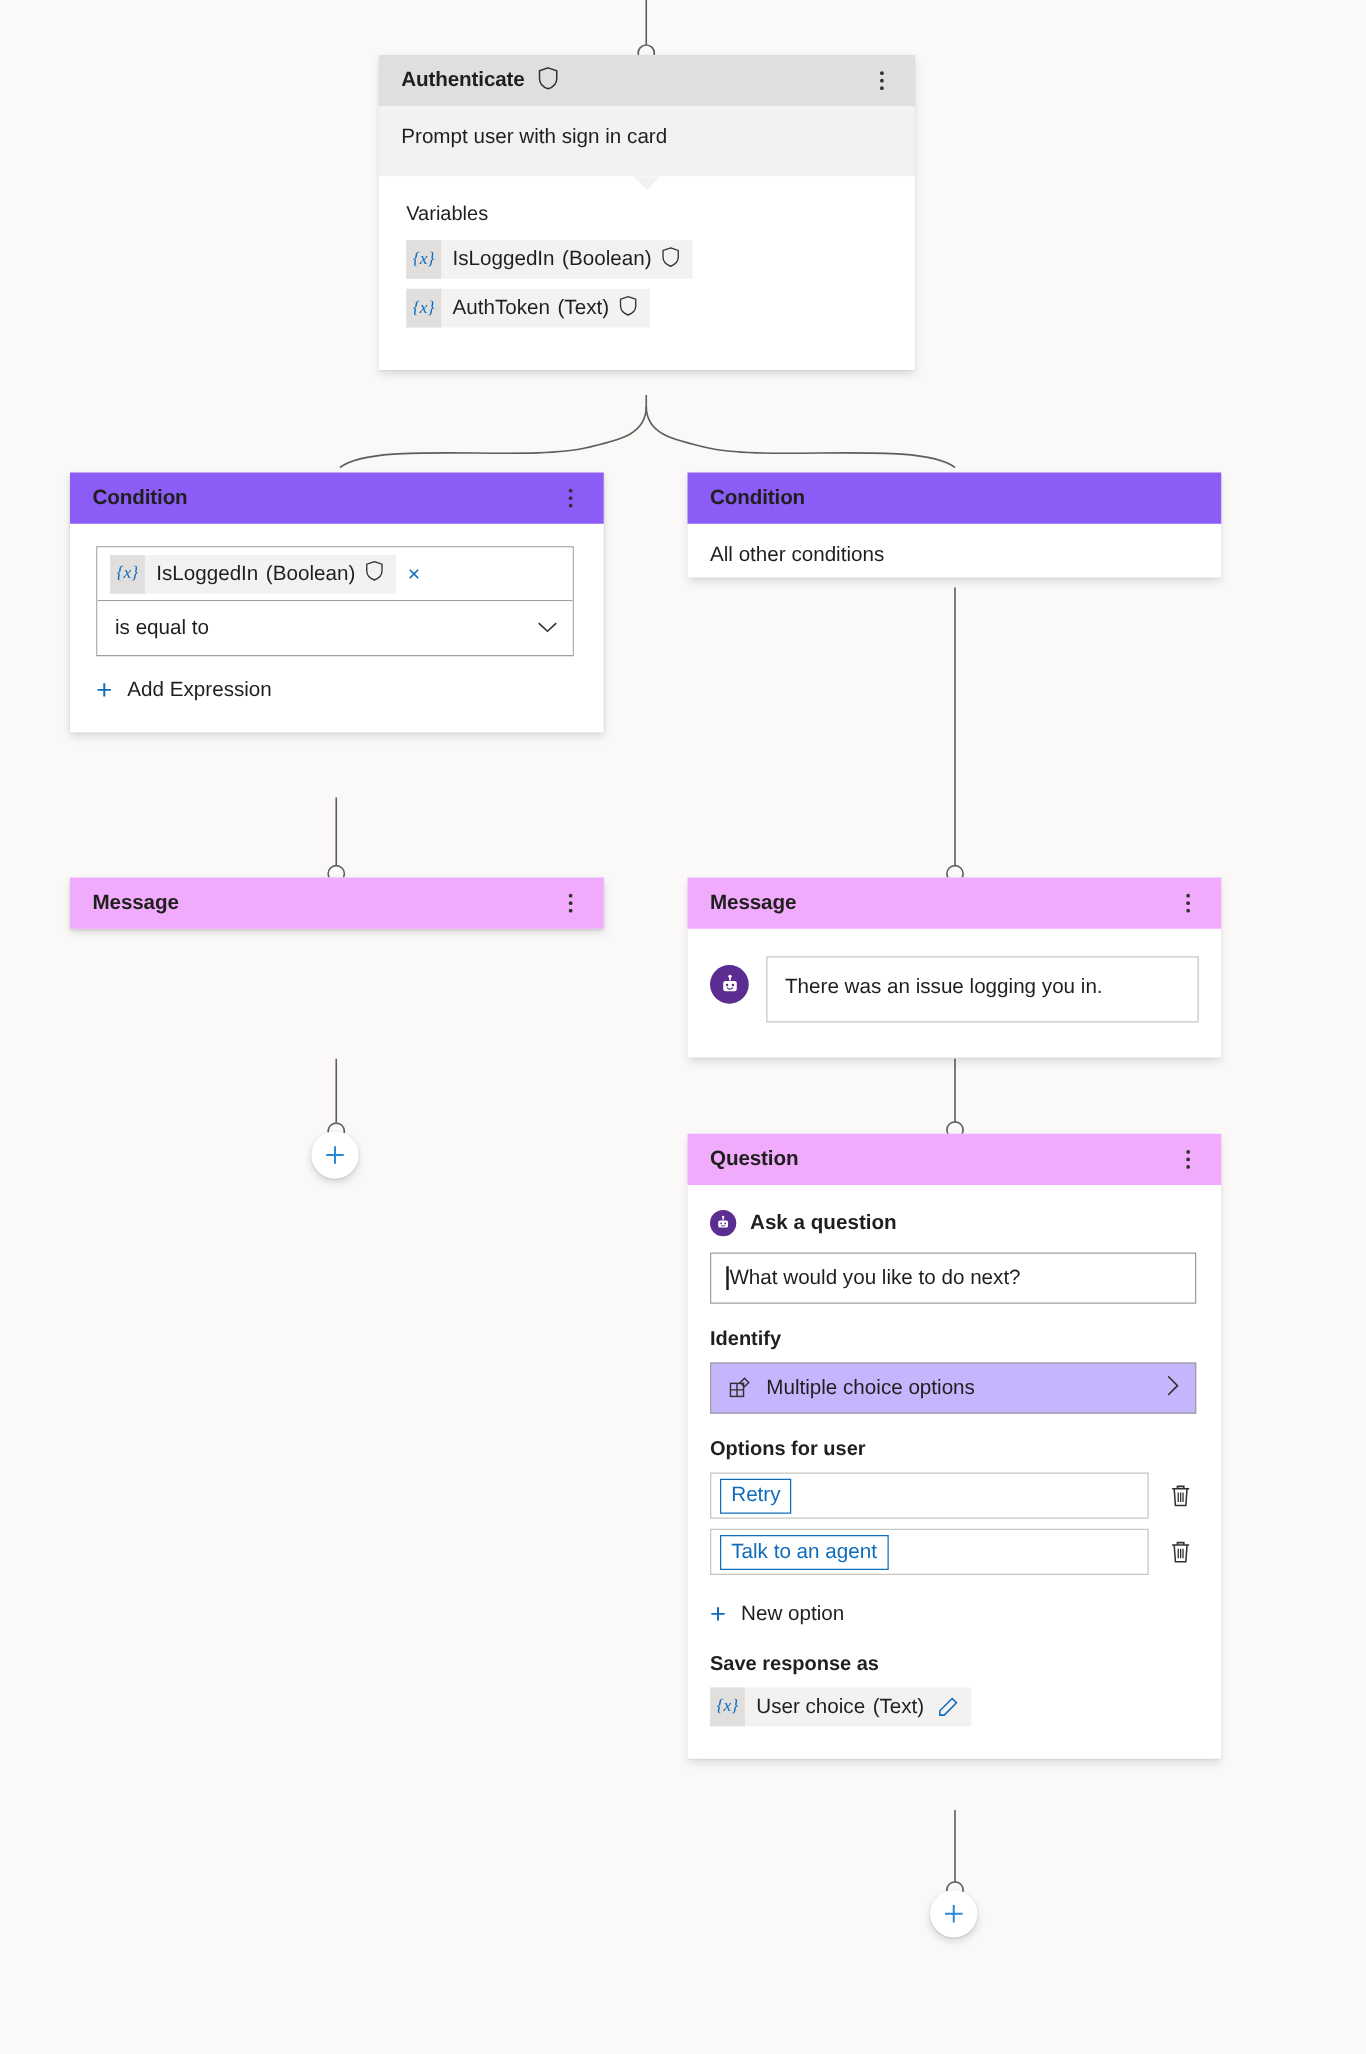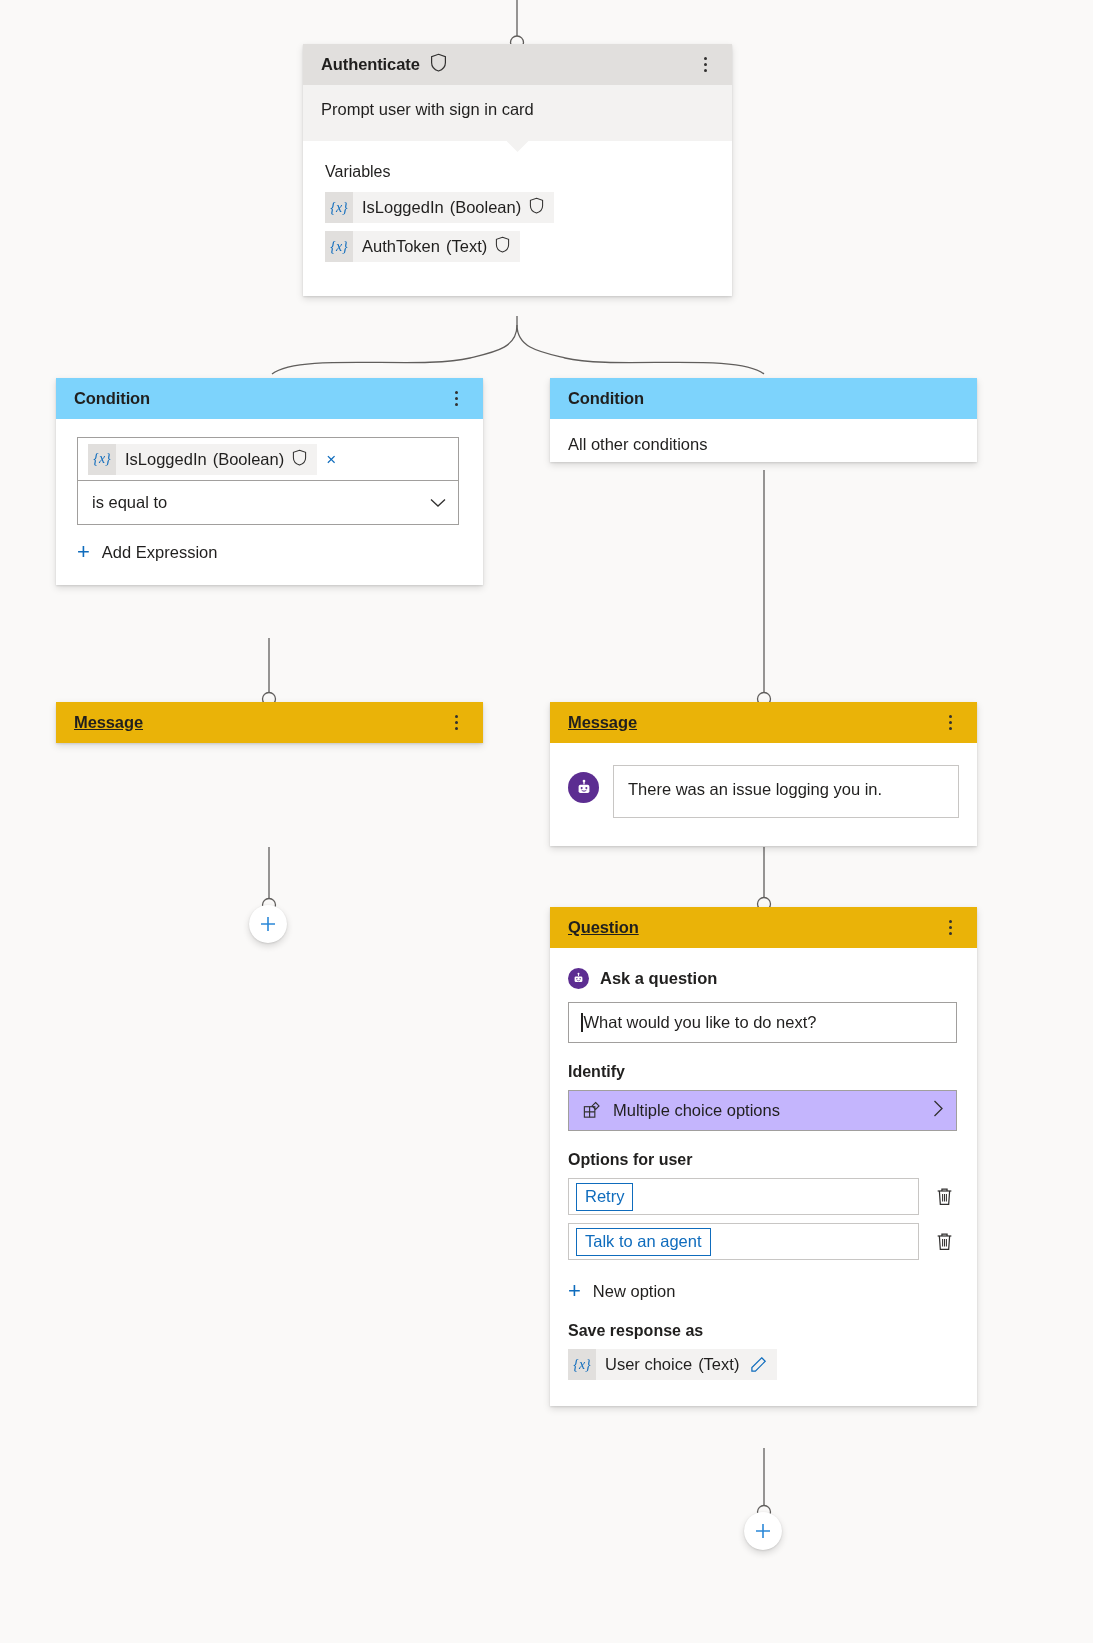--- a/index.html
+++ b/index.html
@@ -36,22 +36,22 @@
   }
   .node-title {
     font-size: 16.5px;
     font-weight: 600;
     letter-spacing: -0.1px;
     white-space: nowrap;
   }
   .node-body { padding: 0 18px; }
 
   .hdr-grey  { background: #e1dfdd; }
-  .hdr-blue  { background: #7dd3fc; }
-  .hdr-lilac { background: #eab308; text-decoration: underline; }
+  .hdr-blue  { background: #8b5cf6; }
+  .hdr-lilac { background: #f0abfc; }
 
   .kebab {
     margin-left: auto;
     width: 26px; height: 26px;
     display: flex; flex-direction: column;
     align-items: center; justify-content: center;
     gap: 3px;
     cursor: pointer;
     border-radius: 2px;
   }

